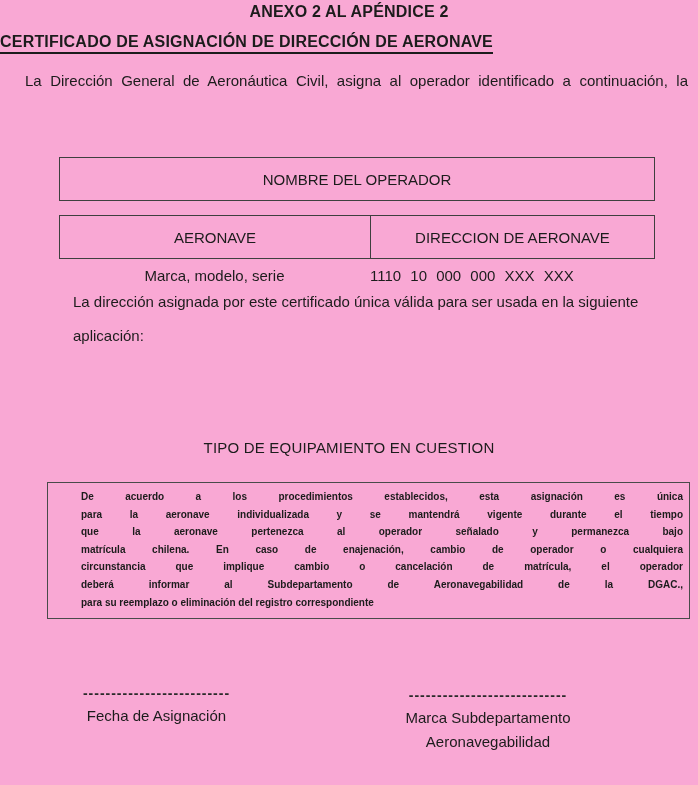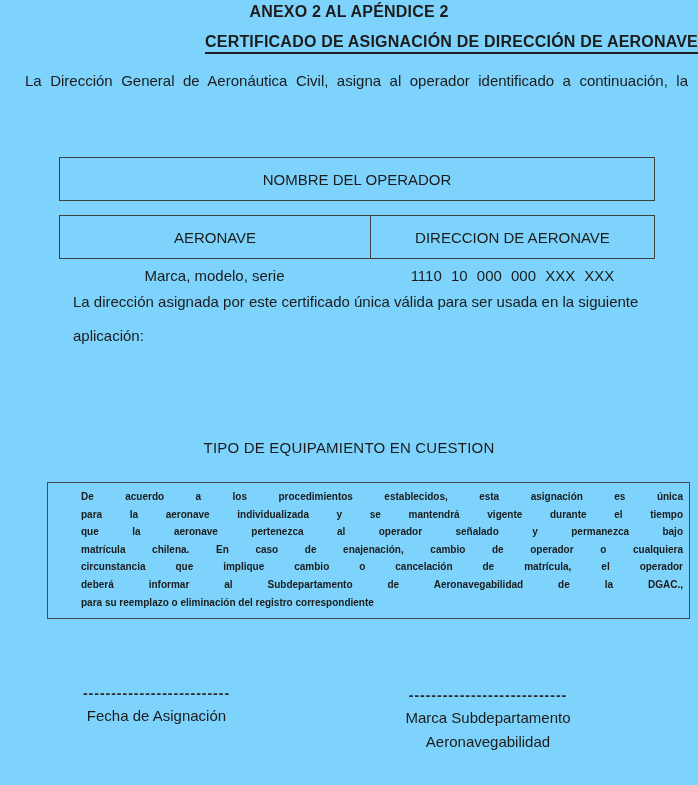--- a/index.html
+++ b/index.html
@@ -1,32 +1,32 @@
 <!DOCTYPE html>
 <html><head>
 <meta charset="utf-8">
 <style>
   html, body { margin: 0; padding: 0; background: #ffffff; }
   .page {
     position: relative;
     width: 698px;
     height: 785px;
-    background: #7dd3fc;
+    background: #f9a8d4;
     font-family: "Liberation Sans", sans-serif;
     color: #1c1c1c;
     overflow: hidden;
   }
   .doc-title {
     position: absolute; top: 3px; left: 0; width: 698px;
     text-align: center; font-size: 16px; font-weight: bold;
     letter-spacing: 0.2px;
   }
   .doc-heading {
     position: absolute; top: 33px; left: 0; width: 698px;
-    text-align: right; font-size: 16px; font-weight: bold;
+    text-align: left; font-size: 16px; font-weight: bold;
     letter-spacing: 0.2px;
   }
   .doc-heading .underline {
     display: inline-block;
     border-bottom: 2px solid #1c1c1c;
     padding-bottom: 1px;
   }
   .intro {
     position: absolute; top: 71px; left: 25px; width: 663px;
     font-size: 15px; line-height: 20px;
@@ -49,21 +49,21 @@
     box-sizing: border-box; width: 311px;
     border-right: 1px solid #3f3f3f;
     display: flex; align-items: center; justify-content: center;
     height: 100%;
   }
   .t-row2 .t-cell-right {
     flex: 1; display: flex; align-items: center; justify-content: center;
   }
   .t-row3 { display: flex; margin-top: 8px; }
   .t-row3 .t-c1 { width: 311px; text-align: center; }
-  .t-row3 .t-c2 { flex: 1; text-align: center; word-spacing: 5px; }
+  .t-row3 .t-c2 { flex: 1; text-align: left; word-spacing: 5px; }
 
   .validity-line1 { position: absolute; top: 293px; left: 73px; font-size: 15px; }
   .validity-line2 { position: absolute; top: 327px; left: 73px; font-size: 15px; }
 
   .equip-title {
     position: absolute; top: 439px; left: 0; width: 698px;
     text-align: center; font-size: 15px; letter-spacing: 0.2px;
   }
 
   .notice-box {

